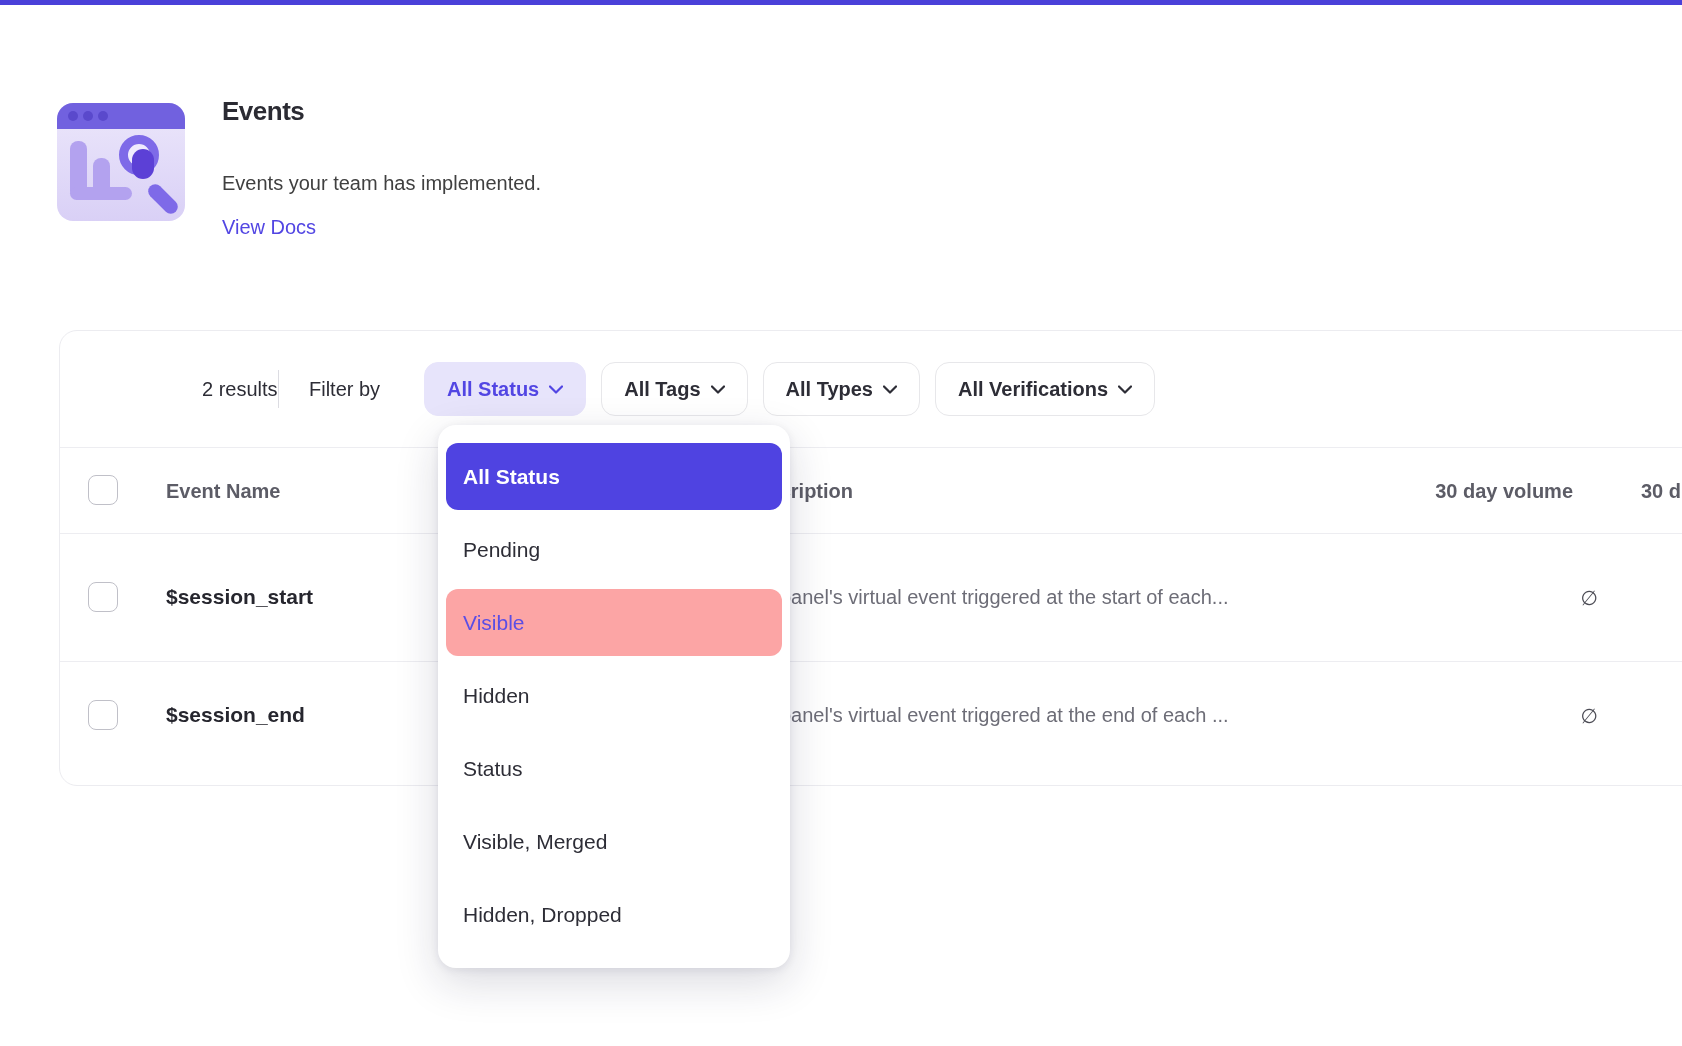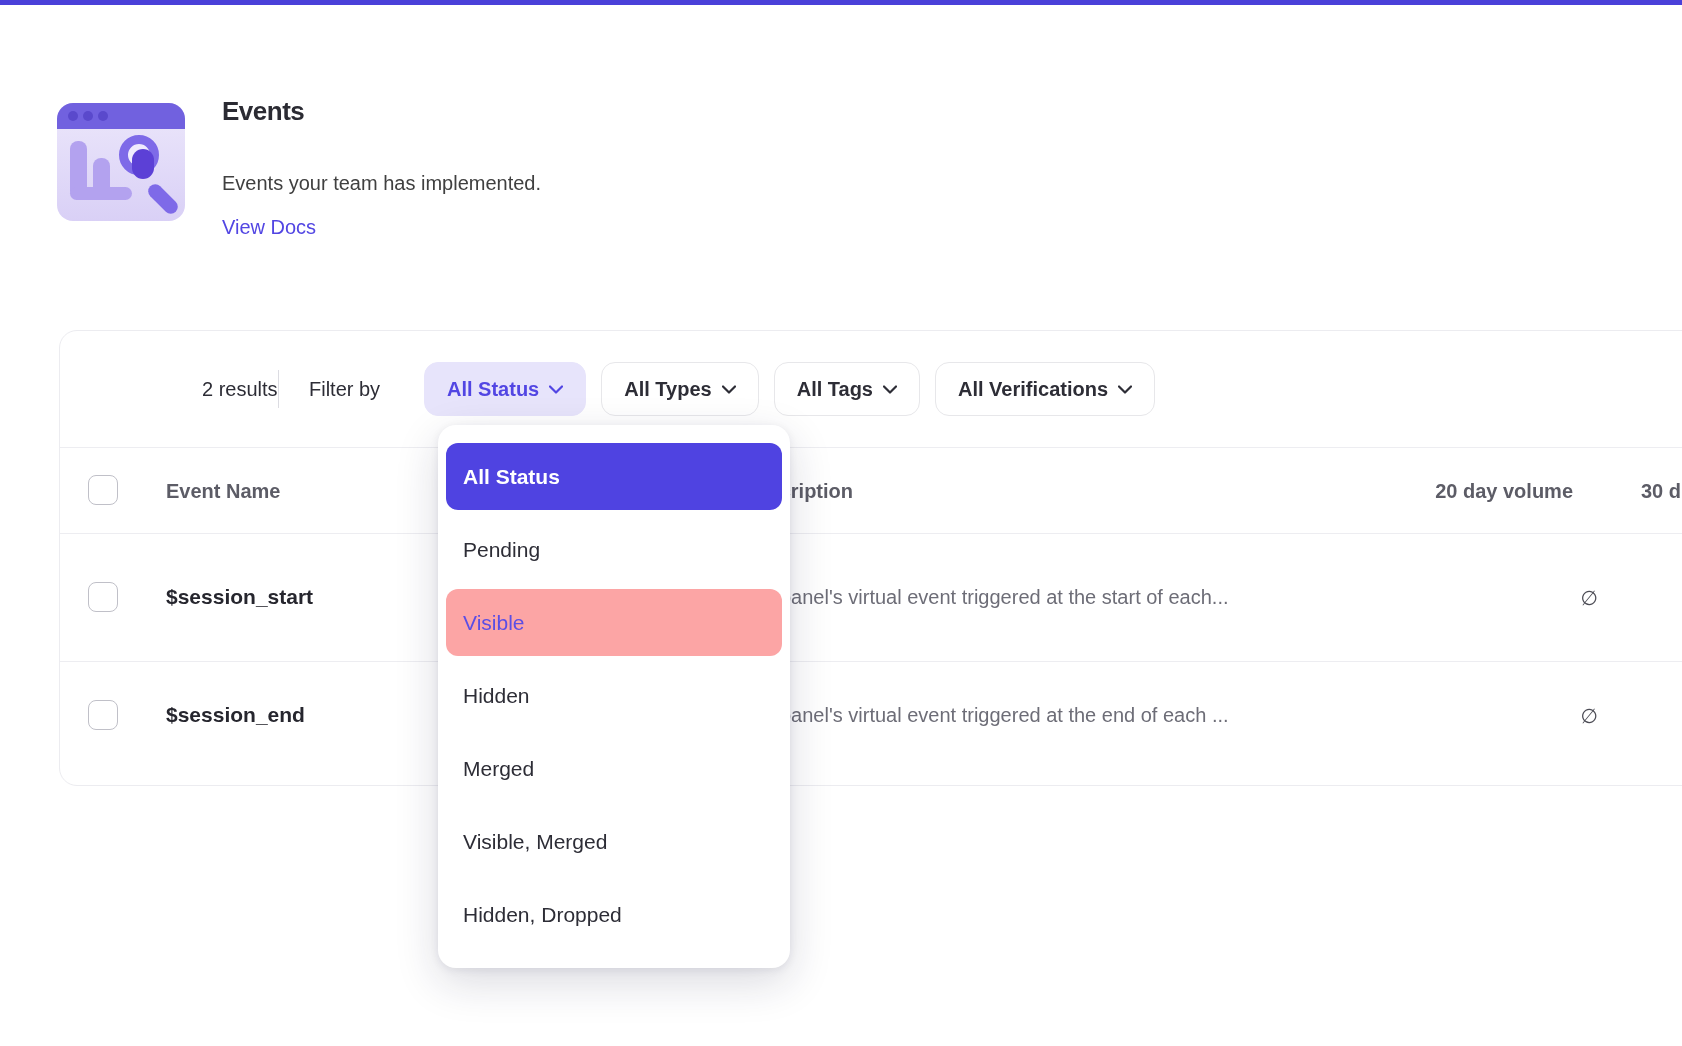--- a/index.html
+++ b/index.html
@@ -88,47 +88,47 @@
     <span class="vdivider"></span>
     <span class="filterby">Filter by</span>
     <div class="pills">
       <button class="pill active">
         <span>All Status</span>
         <svg class="chev" viewBox="0 0 14 9">
             <polyline points="1,1.5 7,7.5 13,1.5" fill="none" stroke="#5246e3" stroke-width="2.2" stroke-linecap="round" stroke-linejoin="round"></polyline>
           </svg>
       </button>
       <button class="pill">
-        <span>All Types</span>
+        <span>All Tags</span>
         <svg class="chev" viewBox="0 0 14 9">
             <polyline points="1,1.5 7,7.5 13,1.5" fill="none" stroke="#2d2d36" stroke-width="2.2" stroke-linecap="round" stroke-linejoin="round"></polyline>
           </svg>
       </button>
       <button class="pill">
-        <span>All Tags</span>
+        <span>All Types</span>
         <svg class="chev" viewBox="0 0 14 9">
             <polyline points="1,1.5 7,7.5 13,1.5" fill="none" stroke="#2d2d36" stroke-width="2.2" stroke-linecap="round" stroke-linejoin="round"></polyline>
           </svg>
       </button>
       <button class="pill">
         <span>All Verifications</span>
         <svg class="chev" viewBox="0 0 14 9">
             <polyline points="1,1.5 7,7.5 13,1.5" fill="none" stroke="#2d2d36" stroke-width="2.2" stroke-linecap="round" stroke-linejoin="round"></polyline>
           </svg>
       </button>
     </div>
   </div>
 
   <div class="hdivider" style="top:116px;"></div>
 
   <div>
     <span class="checkbox" style="top:144px;"></span>
     <span class="th" style="left:106px; top:149px;">Event Name</span>
     <span class="th" style="left:683px; top:149px;">Description</span>
-    <span class="th" style="left:1241px; top:149px; width:272px; text-align:right;">20 day volume</span>
+    <span class="th" style="left:1241px; top:149px; width:272px; text-align:right;">30 day volume</span>
     <span class="th" style="left:1581px; top:149px; white-space:nowrap;">30 d</span>
   </div>
 
   <div class="hdivider" style="top:202px;"></div>
 
   <div>
     <span class="checkbox" style="top:251px;"></span>
     <span class="cell-name" style="top:254px;">$session_start</span>
     <span class="cell-desc" style="top:255px;">panel's virtual event triggered at the start of each...</span>
     <span class="cell-val" style="top:255px;">∅</span>
@@ -142,16 +142,16 @@
     <span class="cell-desc" style="top:373px;">panel's virtual event triggered at the end of each ...</span>
     <span class="cell-val" style="top:373px;">∅</span>
   </div>
 </div>
 
 <div class="dropdown">
   <div class="dd-item selected">All Status</div>
   <div class="dd-item">Pending</div>
   <div class="dd-item highlighted">Visible</div>
   <div class="dd-item">Hidden</div>
-  <div class="dd-item">Merged</div>
+  <div class="dd-item">Status</div>
   <div class="dd-item">Visible, Merged</div>
   <div class="dd-item">Hidden, Dropped</div>
 </div>
 
 </body></html>

